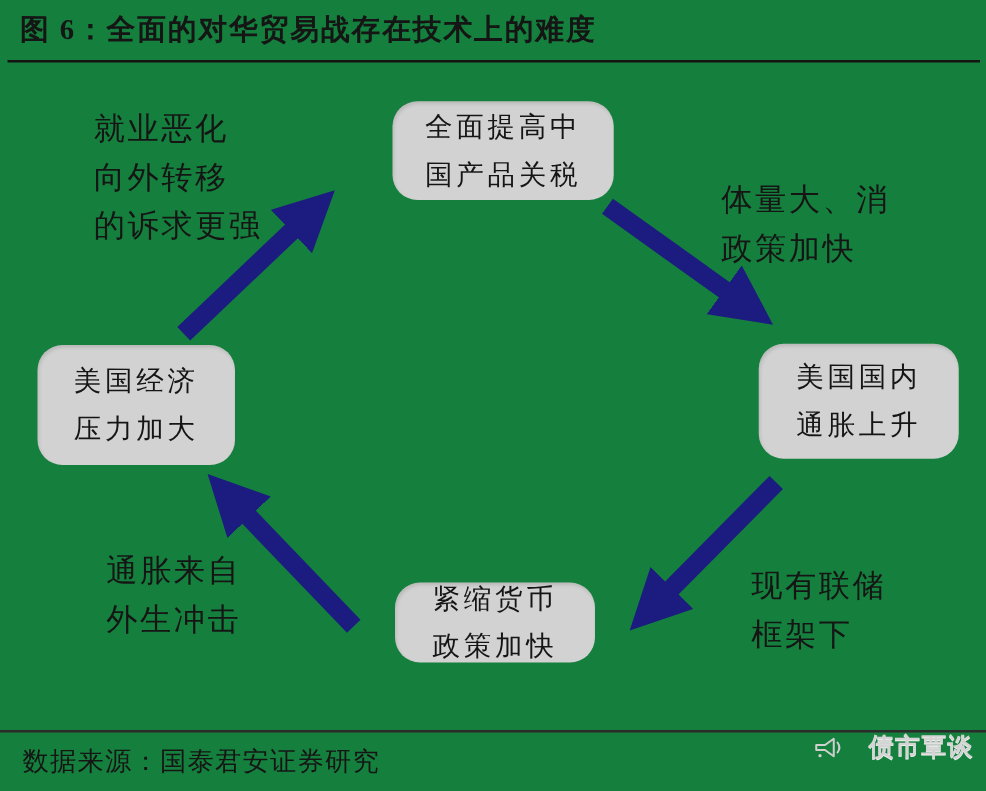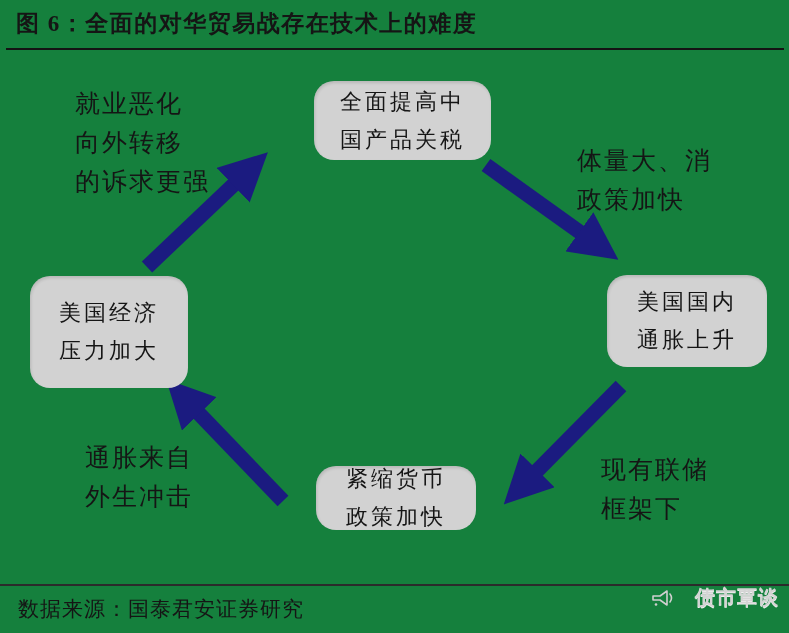--- a/index.html
+++ b/index.html
@@ -30,21 +30,21 @@
     display:flex;flex-direction:column;justify-content:center;align-items:center;
     z-index:2;
   }
   .node-line{
     font-size:22px;line-height:38px;letter-spacing:3px;
     white-space:nowrap;
   }
   #node-top{left:314px;top:81px;width:177px;height:79px;}
   #node-right{left:607px;top:275px;width:160px;height:92px;}
   #node-bottom{left:316px;top:466px;width:160px;height:64px;}
-  #node-left{left:30px;top:276px;width:158px;height:112px;}
+  #node-left{left:30px;top:276px;width:158px;height:96px;}
   
   .edge-label{
     position:absolute;z-index:2;
   }
   .edge-label div{
     font-size:25px;line-height:39px;letter-spacing:2px;white-space:nowrap;
   }
   #label-top-left{left:75px;top:84px;}
   #label-top-right{left:577px;top:141px;}
   #label-bottom-right{left:601px;top:450px;}

